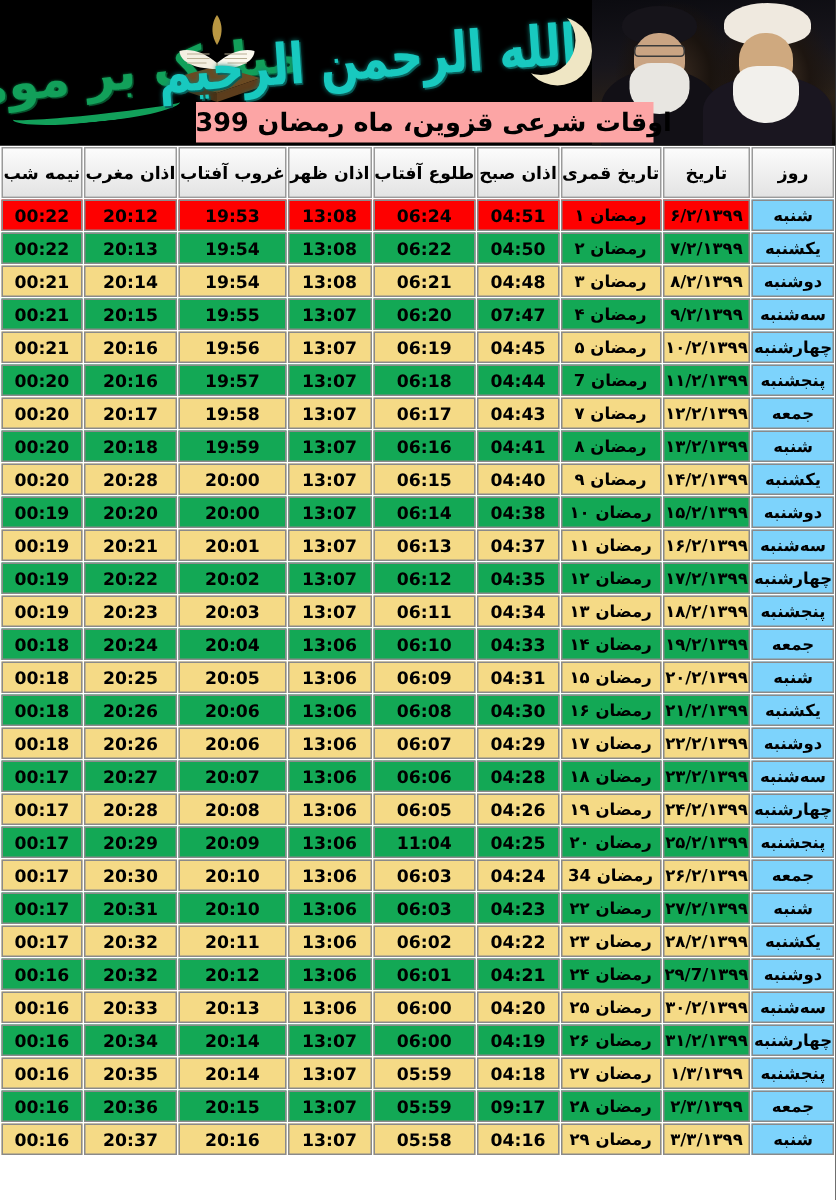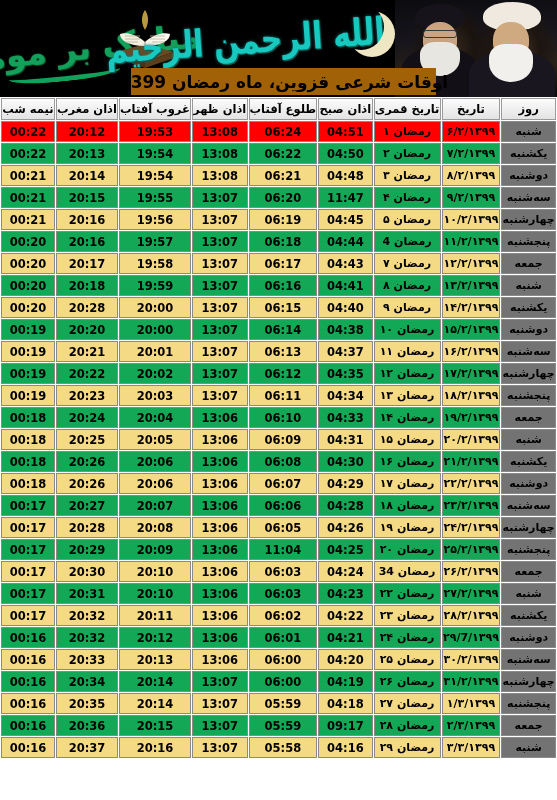--- a/index.html
+++ b/index.html
@@ -74,46 +74,46 @@
 
   #p2 { left:74px; width:86px; height:97px; }
   #p2 .p-body   { left:0;  top:50px; width:86px; height:47px; background:#1a1620; }
   #p2 .p-turban { left:14px; top:2px; width:58px; height:28px; background:#efe9df; border-radius:50% 50% 40% 40%; }
   #p2 .p-face   { left:24px; top:22px; width:36px; height:36px; background:#cfa97f; }
   #p2 .p-beard  { left:20px; top:44px; width:44px; height:38px; background:#f2f0ec; }
 
   #banner-title {
     position:absolute; left:131px; bottom:2px;
     height:27px; width:305px;
-    background:#a16207;
+    background:#fca5a5;
     display:flex; align-items:center; justify-content:center;
     color:#000; font-size:17px; font-weight:bold;
     white-space:nowrap; letter-spacing:0;margin-top:24px;
   }
 
   
   #table-wrap { width:557px; height:703px; background:#ffffff; }
   table { width:557px; border-collapse:separate; border-spacing:1px 1px; }
   th, td {
     text-align:center; vertical-align:middle;
     font-size:11px; font-weight:bold; color:#000;
     height:21px; white-space:nowrap;
     border:1px solid #8a8a8a;
     overflow:hidden;
   }
   thead th {
     background:linear-gradient(#fcfcfc,#e3e3e3);
-    font-size:11.5px; height:22px;
+    font-size:11.5px; height:34px;
     border:1px solid #9a9a9a;
   }
   td.time { font-family:"DejaVu Sans","Liberation Sans",sans-serif; font-size:11.5px; }
   td.r-red    { background:#fe0000; }
   td.r-green  { background:#13a855; }
   td.r-yellow { background:#f5da86; }
-  td.day-cell { background:#737373; color:#000; font-size:11px; }
+  td.day-cell { background:#7dd3fc; color:#000; font-size:11px; }
 
   
   col.c-day   { width:66px; }
   col.c-date  { width:76px; }
   col.c-lunar { width:73px; }
   col.c-t     { width:68px; }
 </style>
 </head>
 <body>
 
@@ -220,42 +220,42 @@
           <td class="r-yellow time">06:21</td>
           <td class="r-yellow time">13:08</td>
           <td class="r-yellow time">19:54</td>
           <td class="r-yellow time">20:14</td>
           <td class="r-yellow time">00:21</td>
         </tr>
         <tr>
           <td class="day-cell">سه‌شنبه</td>
           <td class="r-green">۹/۲/۱۳۹۹</td>
           <td class="r-green">رمضان ۴</td>
-          <td class="r-green time">11:47</td>
+          <td class="r-green time">07:47</td>
           <td class="r-green time">06:20</td>
           <td class="r-green time">13:07</td>
           <td class="r-green time">19:55</td>
           <td class="r-green time">20:15</td>
           <td class="r-green time">00:21</td>
         </tr>
         <tr>
           <td class="day-cell">چهارشنبه</td>
           <td class="r-yellow">۱۰/۲/۱۳۹۹</td>
           <td class="r-yellow">رمضان ۵</td>
           <td class="r-yellow time">04:45</td>
           <td class="r-yellow time">06:19</td>
           <td class="r-yellow time">13:07</td>
           <td class="r-yellow time">19:56</td>
           <td class="r-yellow time">20:16</td>
           <td class="r-yellow time">00:21</td>
         </tr>
         <tr>
           <td class="day-cell">پنجشنبه</td>
           <td class="r-green">۱۱/۲/۱۳۹۹</td>
-          <td class="r-green">رمضان 4</td>
+          <td class="r-green">رمضان 7</td>
           <td class="r-green time">04:44</td>
           <td class="r-green time">06:18</td>
           <td class="r-green time">13:07</td>
           <td class="r-green time">19:57</td>
           <td class="r-green time">20:16</td>
           <td class="r-green time">00:20</td>
         </tr>
         <tr>
           <td class="day-cell">جمعه</td>
           <td class="r-yellow">۱۲/۲/۱۳۹۹</td>

